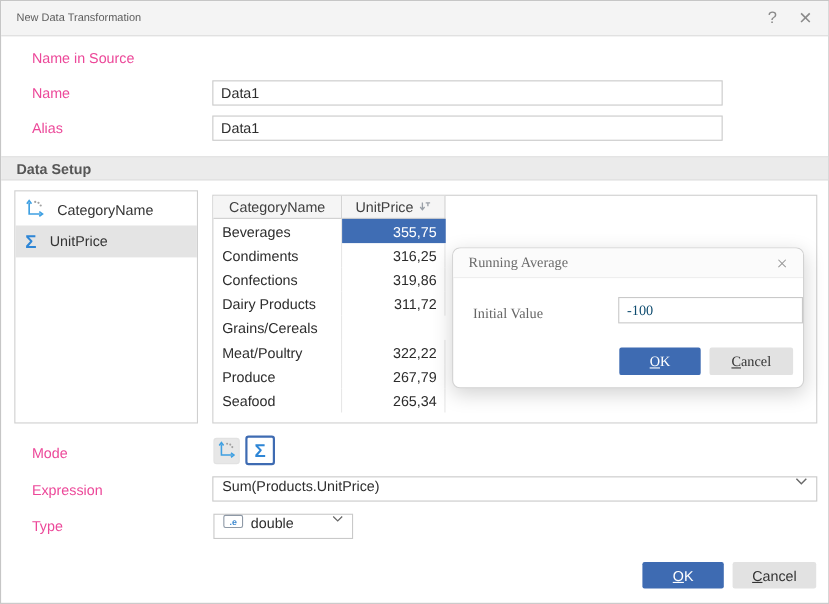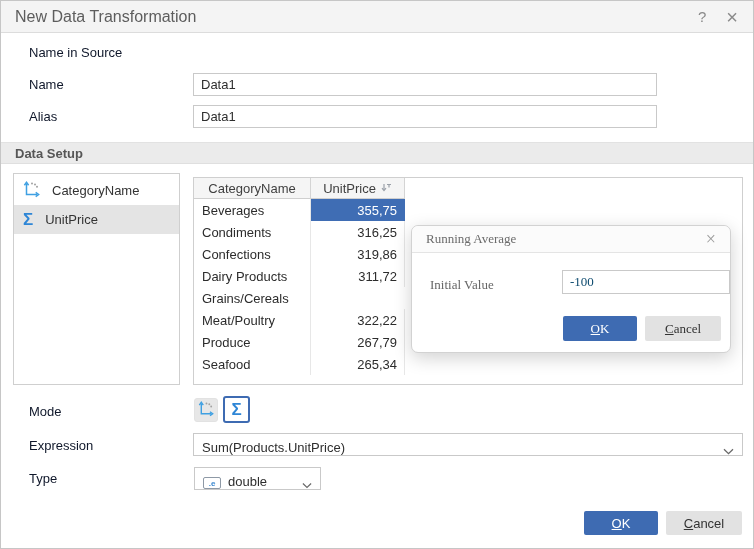--- a/index.html
+++ b/index.html
@@ -10,27 +10,27 @@
     position:relative; width:754px; height:549px;
     background:#fff; border:1px solid #c6c6c6; overflow:hidden;
   }
 
   
   .titlebar {
     position:absolute; left:0; top:0; right:0; height:32px;
     background:#f4f4f4; border-bottom:1px solid #dcdcdc;
     display:flex; align-items:center;
   }
-  .titlebar .title { margin-left:14px; color:#5d5d5d; font-size:16px; }
+  .titlebar .title { margin-left:14px; color:#5d5d5d; font-size:10px; }
   .tb-icons { margin-left:auto; display:flex; align-items:center; gap:20px; margin-right:15px; }
   .tb-help { color:#8a8a8a; font-size:15px; cursor:default; }
   .tb-close { color:#8a8a8a; font-size:20px; line-height:18px; cursor:default; }
 
   
-  .f-label { position:absolute; left:28px; color:#0f172a; }
+  .f-label { position:absolute; left:28px; color:#ec4899; }
   .f-input {
     position:absolute; left:192px; width:464px; height:23px;
     border:1px solid #c9c9c9; background:#fff; padding:0 7px;
     font:inherit; color:#2e2e2e; outline:none;
   }
 
   
   .section-bar {
     position:absolute; left:0; right:0; top:141px; height:22px;
     background:#ebebeb; border-top:1px solid #e2e2e2; border-bottom:1px solid #dfdfdf;
@@ -76,21 +76,21 @@
     background:#e7e7e7; border:1px solid #e2e2e2; border-radius:3px;
     display:flex; align-items:center; justify-content:center;
   }
   .mode-btn2 {
     position:absolute; left:222px; top:395px; width:27px; height:27px;
     background:#fff; border:2px solid #3e6bb2; border-radius:3px;
     display:flex; align-items:center; justify-content:center;
   }
   .combo {
     position:absolute; border:1px solid #c9c9c9; background:#fff; height:23px;
-    display:flex; align-items:flex-end; padding:0 8px; color:#2e2e2e;
+    display:flex; align-items:flex-start; padding:0 8px; color:#2e2e2e;
   }
   .expr-box { left:192px; top:432px; width:550px; }
   .type-box { left:193px; top:466px; width:127px; gap:7px; }
   .combo .chev { margin-left:auto; display:flex; }
   .type-icon {
     width:18px; height:12px; border:1px solid #8e99a6; border-radius:2px;
     display:flex; align-items:center; justify-content:center;
     font-size:8px; font-weight:bold; color:#3a87cf; flex:none;
   }
 

